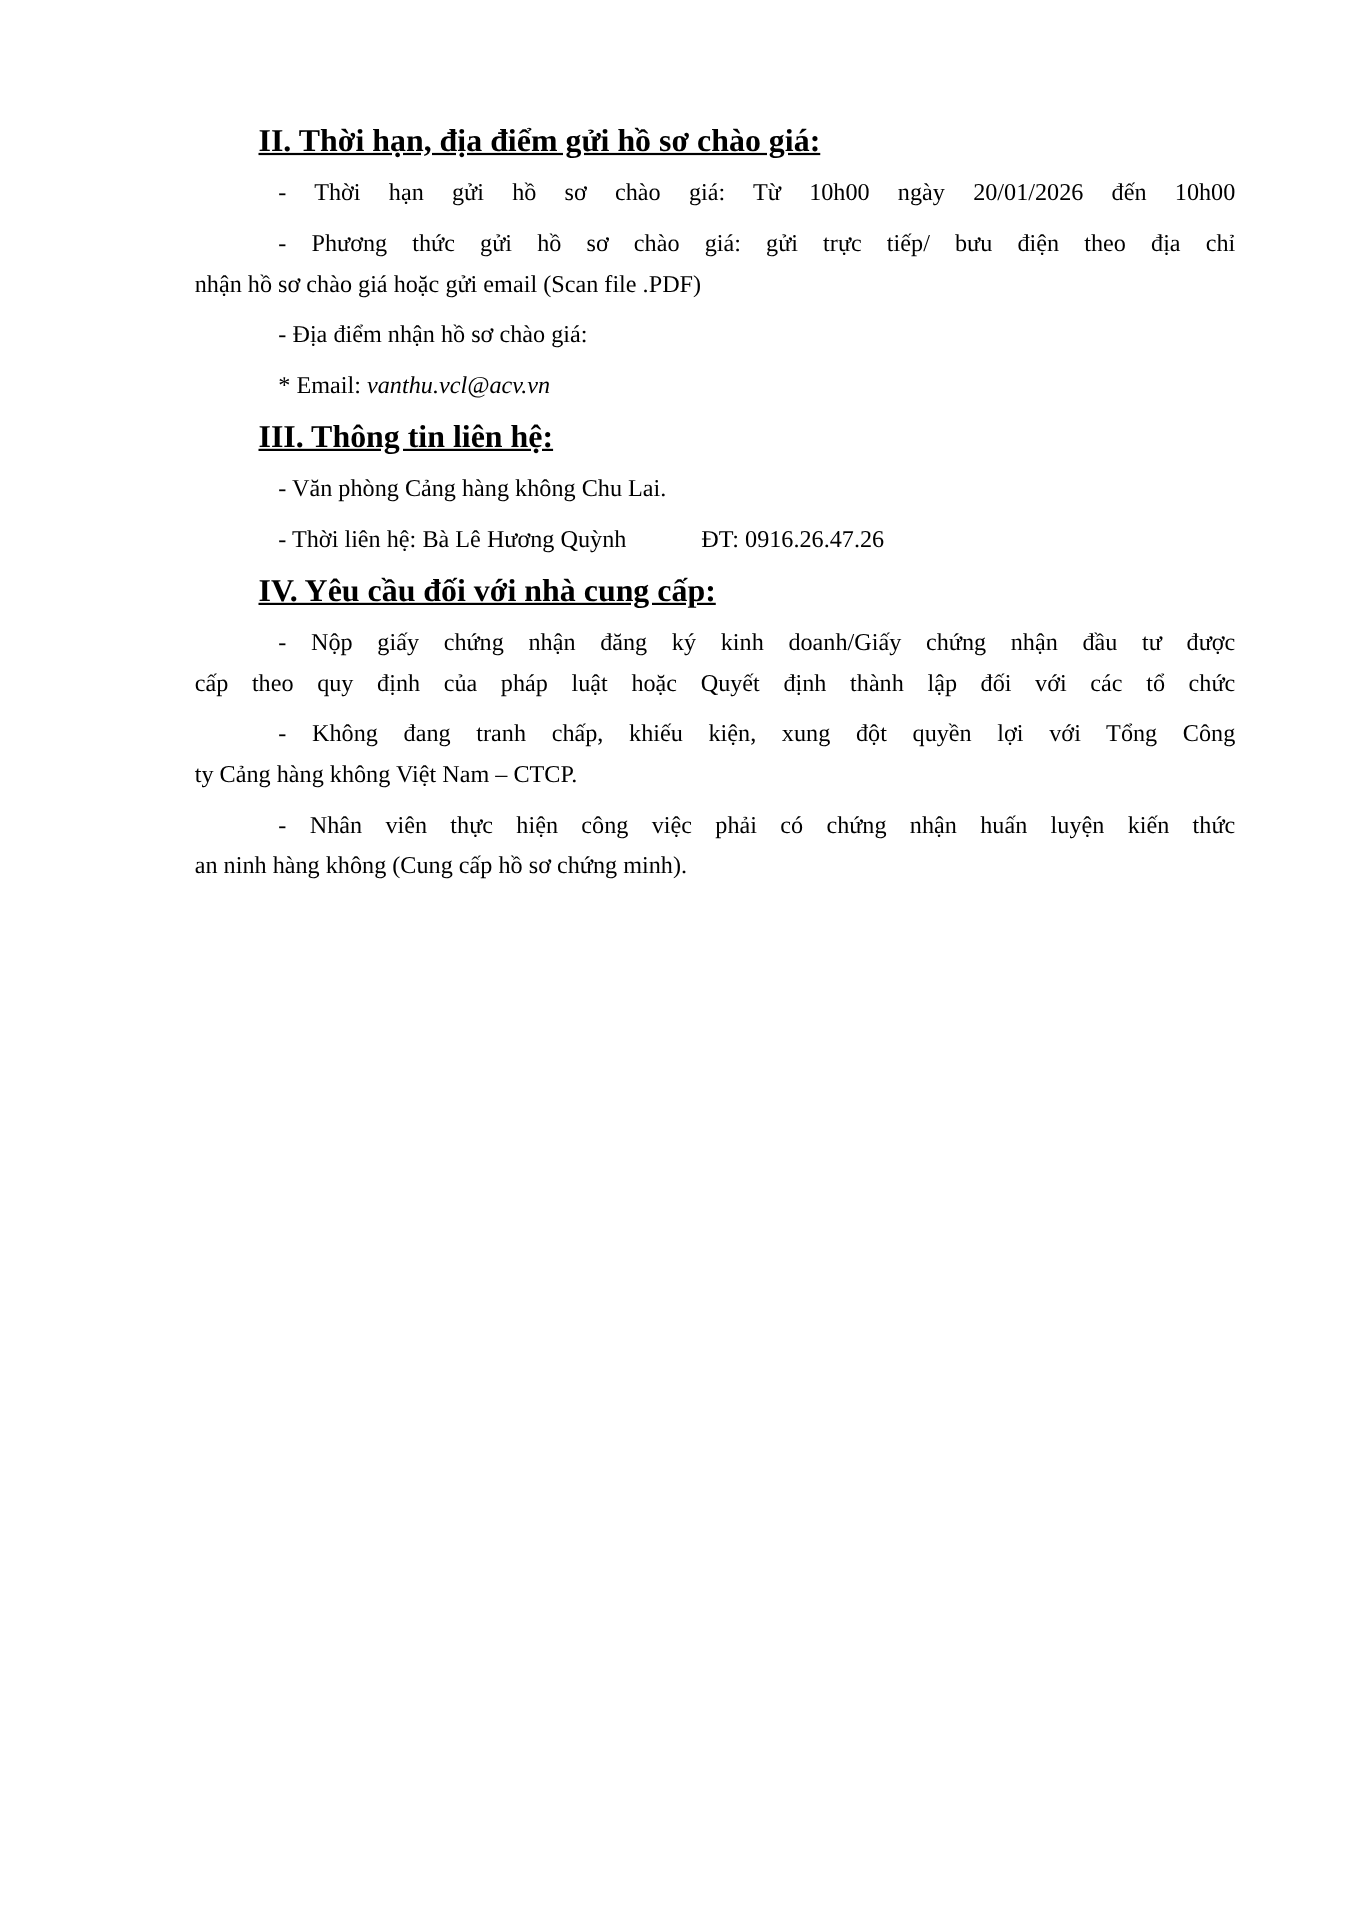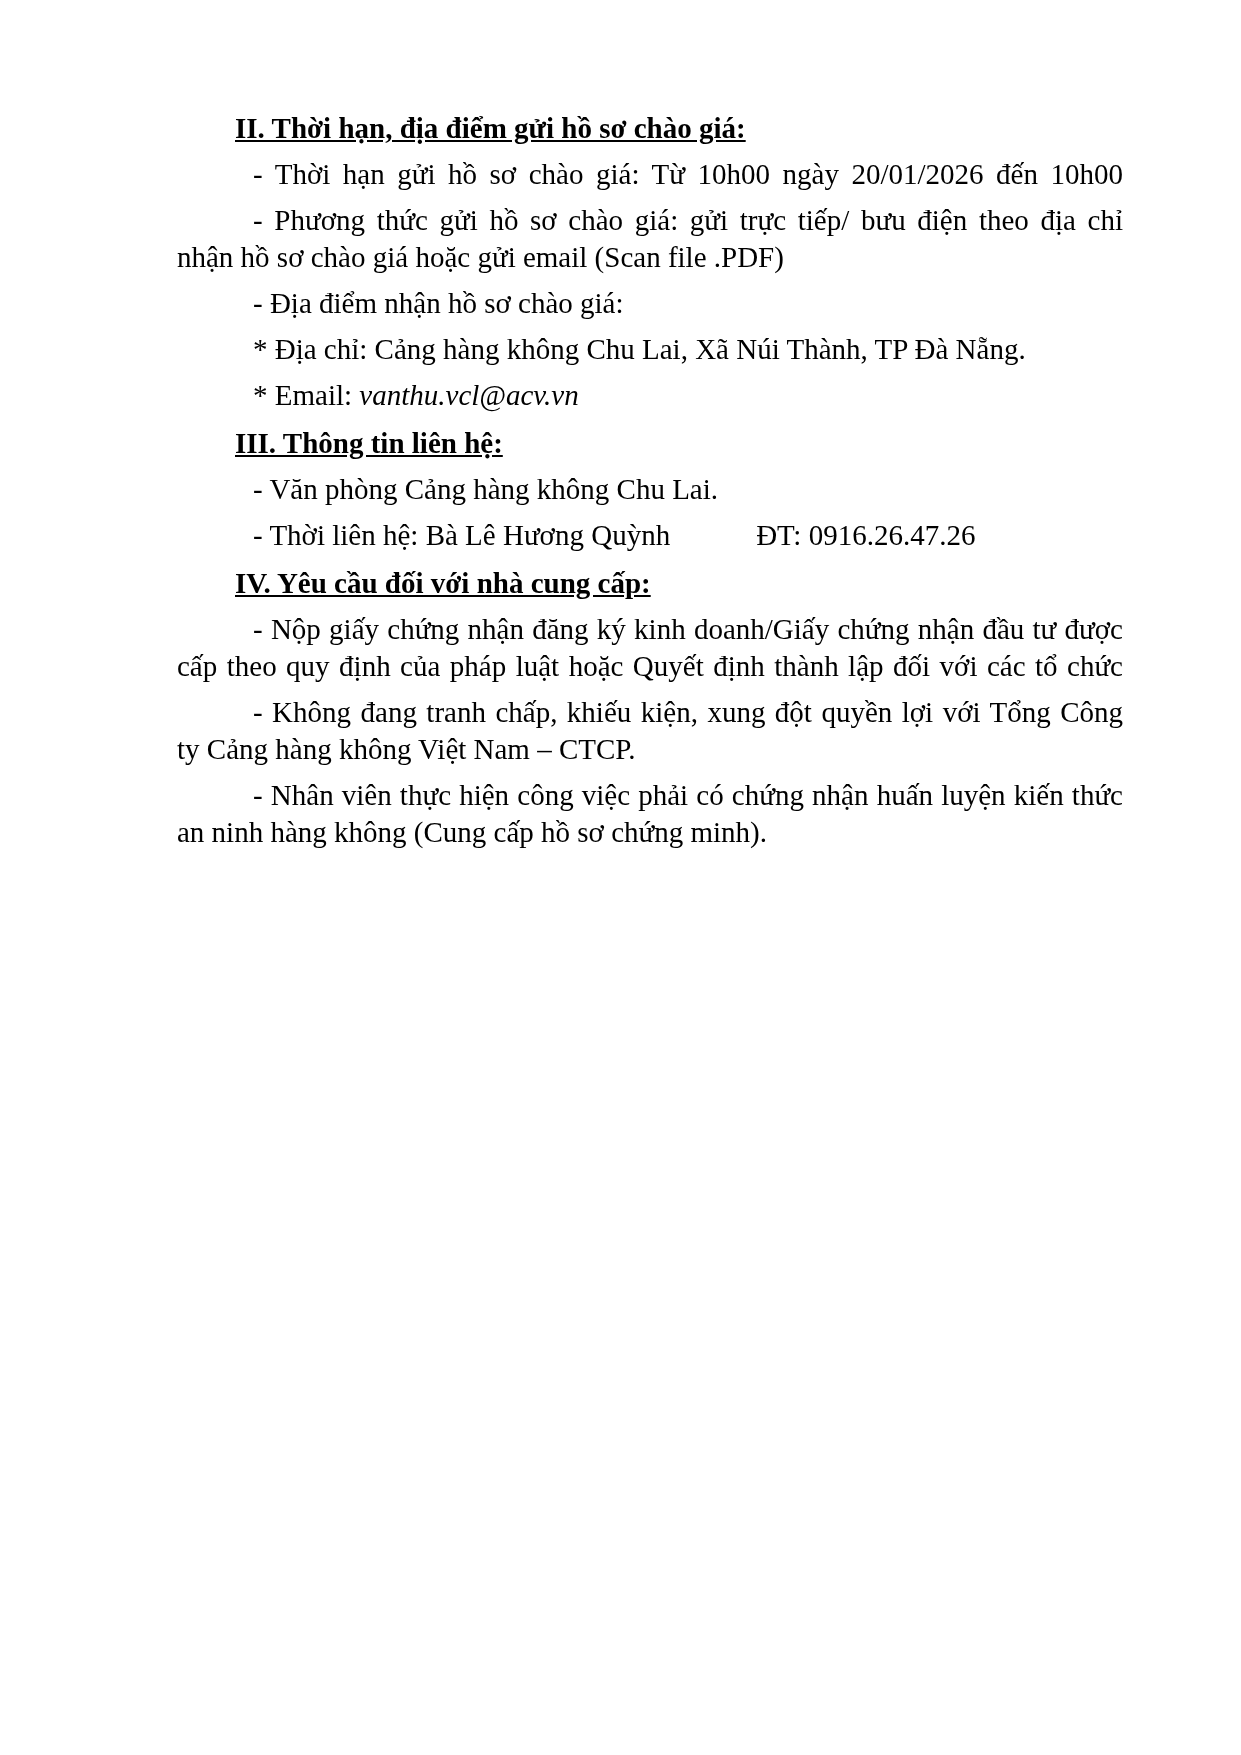--- a/index.html
+++ b/index.html
@@ -27,56 +27,53 @@
     line-height: 40px;
     font-weight: bold;
     text-decoration: underline;
     padding-left: 58px;
     margin: 0 0 8px 0;
   }
   .para {
     margin: 0 0 9px 0;
   }
   .line {
-    font-size: 29px;
+    font-size: 22px;
     line-height: 37px;
   }
   .line.first {
     padding-left: 76px;
   }
   .line.fill {
     text-align: justify;
     text-align-last: justify;
   }
   .italic {
     font-style: italic;
     margin-top: 22px;
   }
   .tab {
-    margin-left: 86px;
+    margin-left: 68px;
   }
 </style>
 </head>
 <body>
 
 <div class="page">
   <div class="content">
       <div class="heading">II. Thời hạn, địa điểm gửi hồ sơ chào giá:</div>
       <div class="para">
         <div class="line first fill">- Thời hạn gửi hồ sơ chào giá: Từ 10h00 ngày 20/01/2026 đến 10h00</div>
       </div>
       <div class="para">
         <div class="line first fill">- Phương thức gửi hồ sơ chào giá: gửi trực tiếp/ bưu điện theo địa chỉ</div>
         <div class="line">nhận hồ sơ chào giá hoặc gửi email (Scan file .PDF)</div>
       </div>
       <div class="para">
         <div class="line first">- Địa điểm nhận hồ sơ chào giá:</div>
-      </div>
-      <div class="para">
-        <div class="line first">* Địa chỉ: Cảng hàng không Chu Lai, Xã Núi Thành, TP Đà Nẵng.</div>
       </div>
       <div class="para">
         <div class="line first"><span class="">* Email: </span><span class="italic">vanthu.vcl@acv.vn</span></div>
       </div>
       <div class="heading">III. Thông tin liên hệ:</div>
       <div class="para">
         <div class="line first">- Văn phòng Cảng hàng không Chu Lai.</div>
       </div>
       <div class="para">
         <div class="line first"><span class="">- Thời liên hệ: Bà Lê Hương Quỳnh</span><span class="tab">ĐT: 0916.26.47.26</span></div>

